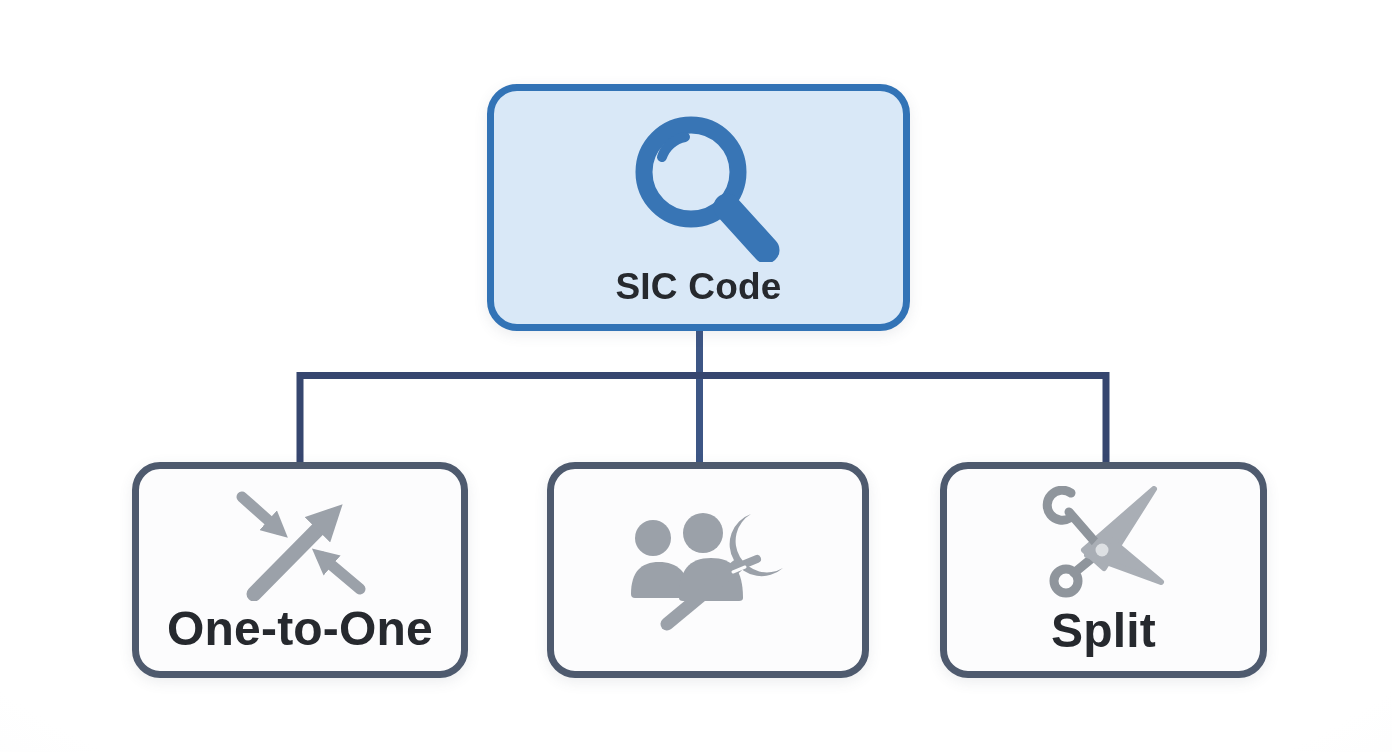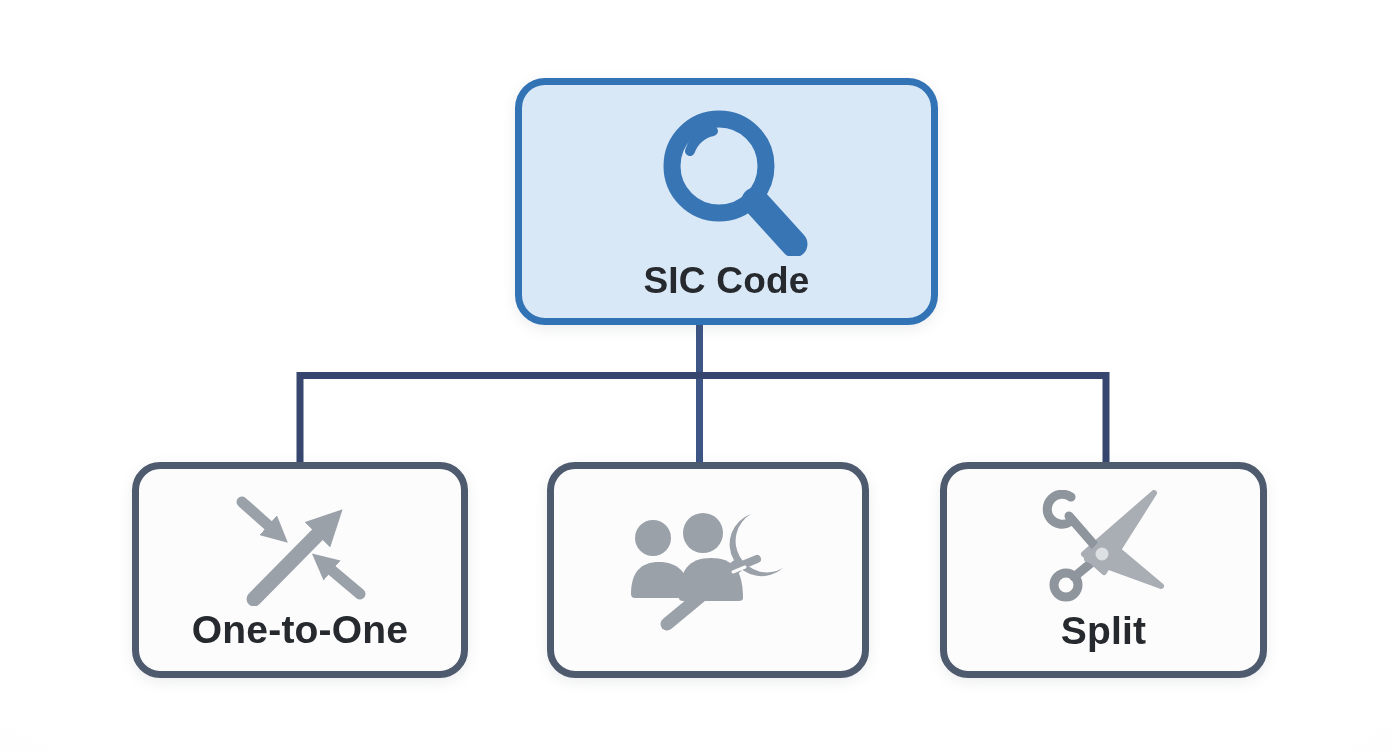--- a/index.html
+++ b/index.html
@@ -8,36 +8,36 @@
     background:radial-gradient(120% 130% at 50% 45%, #ffffff 55%, #f1f2f4 100%);
     font-family:"Liberation Sans", sans-serif;
   }
   .connectors{position:absolute;left:0;top:0;width:1392px;height:752px;z-index:1;}
   .node{
     position:absolute;z-index:2;box-sizing:border-box;
     display:flex;flex-direction:column;align-items:center;justify-content:center;
     box-shadow:0 4px 14px rgba(70,80,100,0.10);
   }
   .node-root{
-    left:487px;top:78px;width:423px;height:247px;
-    background:#d9e8f7;border:7px solid #3273b6;border-radius:30px;margin-left:28px;
+    left:487px;top:84px;width:423px;height:247px;
+    background:#d9e8f7;border:7px solid #3273b6;border-radius:30px;
   }
   .node-child{
     top:462px;height:216px;
     background:#fcfcfd;border:7px solid #4e5a6e;border-radius:28px;
   }
   .node-child.c1{left:132px;width:336px;}
   .node-child.c2{left:547px;width:322px;}
   .node-child.c3{left:940px;width:327px;}
   .node-label{
     font-weight:700;color:#26292e;letter-spacing:.2px;line-height:1;
     white-space:nowrap;
   }
   .root-label{font-size:37px;margin-top:6px;}
-  .child-label{font-size:39px;margin-top:4px;}
+  .child-label{font-size:48px;margin-top:4px;}
   .icon{display:block;}
 </style>
 </head>
 <body>
 
 <div class="stage">
 
   <svg class="connectors" viewBox="0 0 1392 752" aria-hidden="true">
     <path d="M699.5 315 L699.5 462" stroke="#3d5685" stroke-width="7" fill="none"></path>
     <path d="M300 462 L300 375.5 L1106 375.5 L1106 462" stroke="#36466f" stroke-width="7" fill="none"></path>

